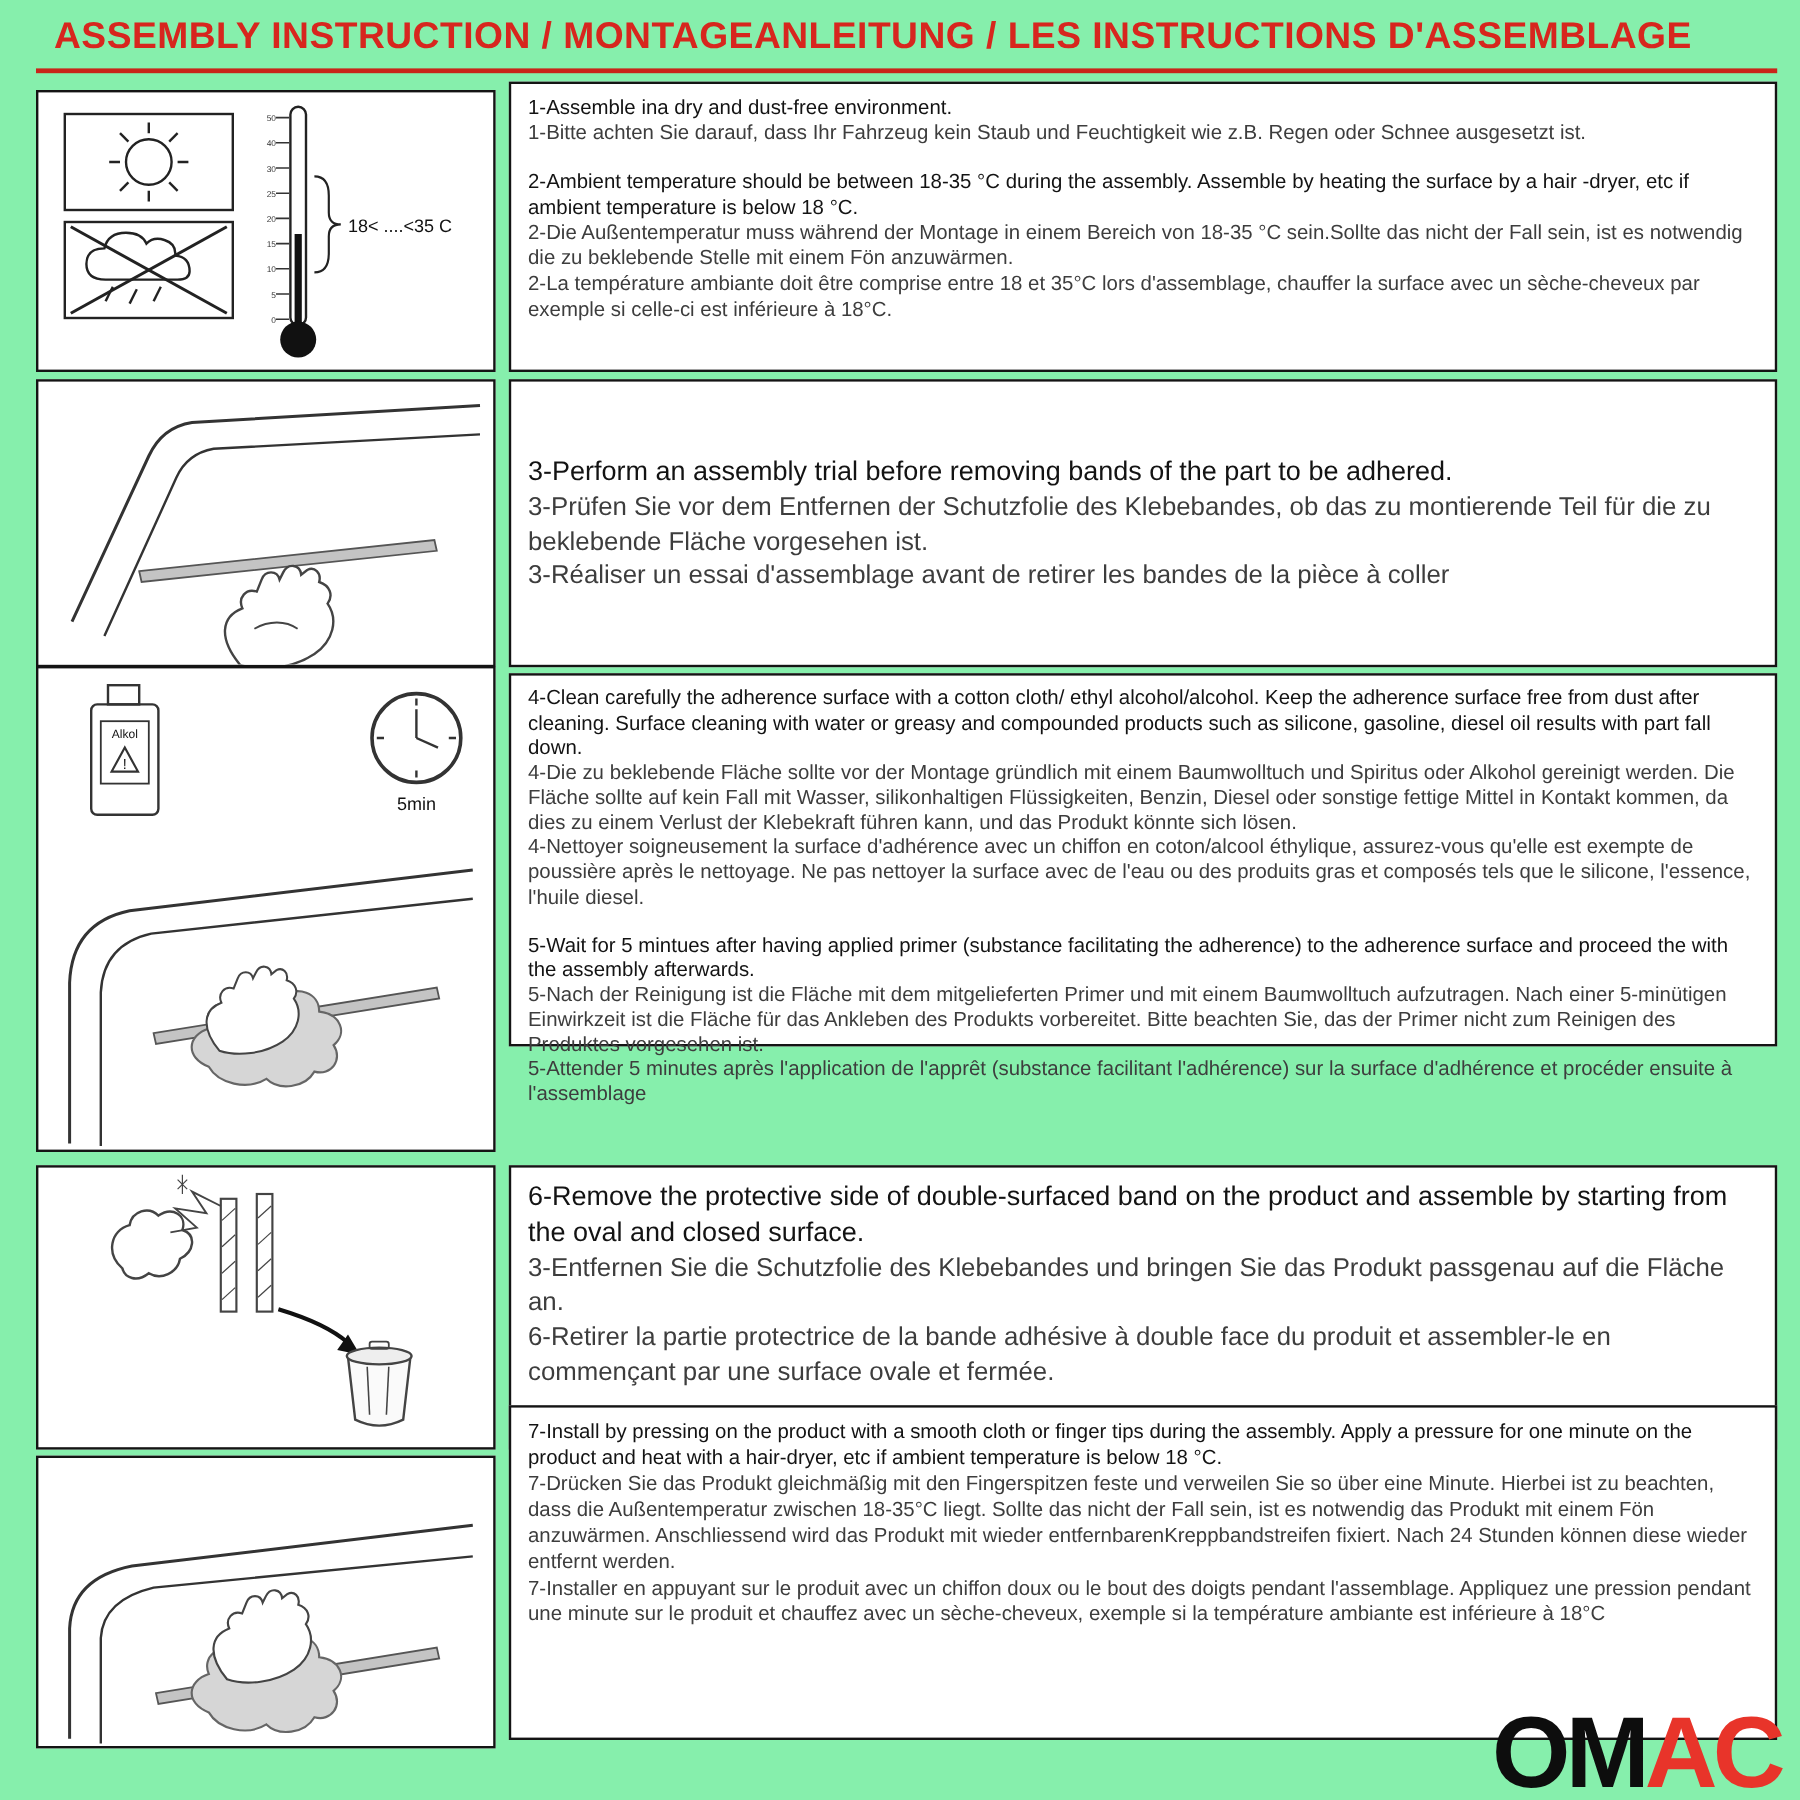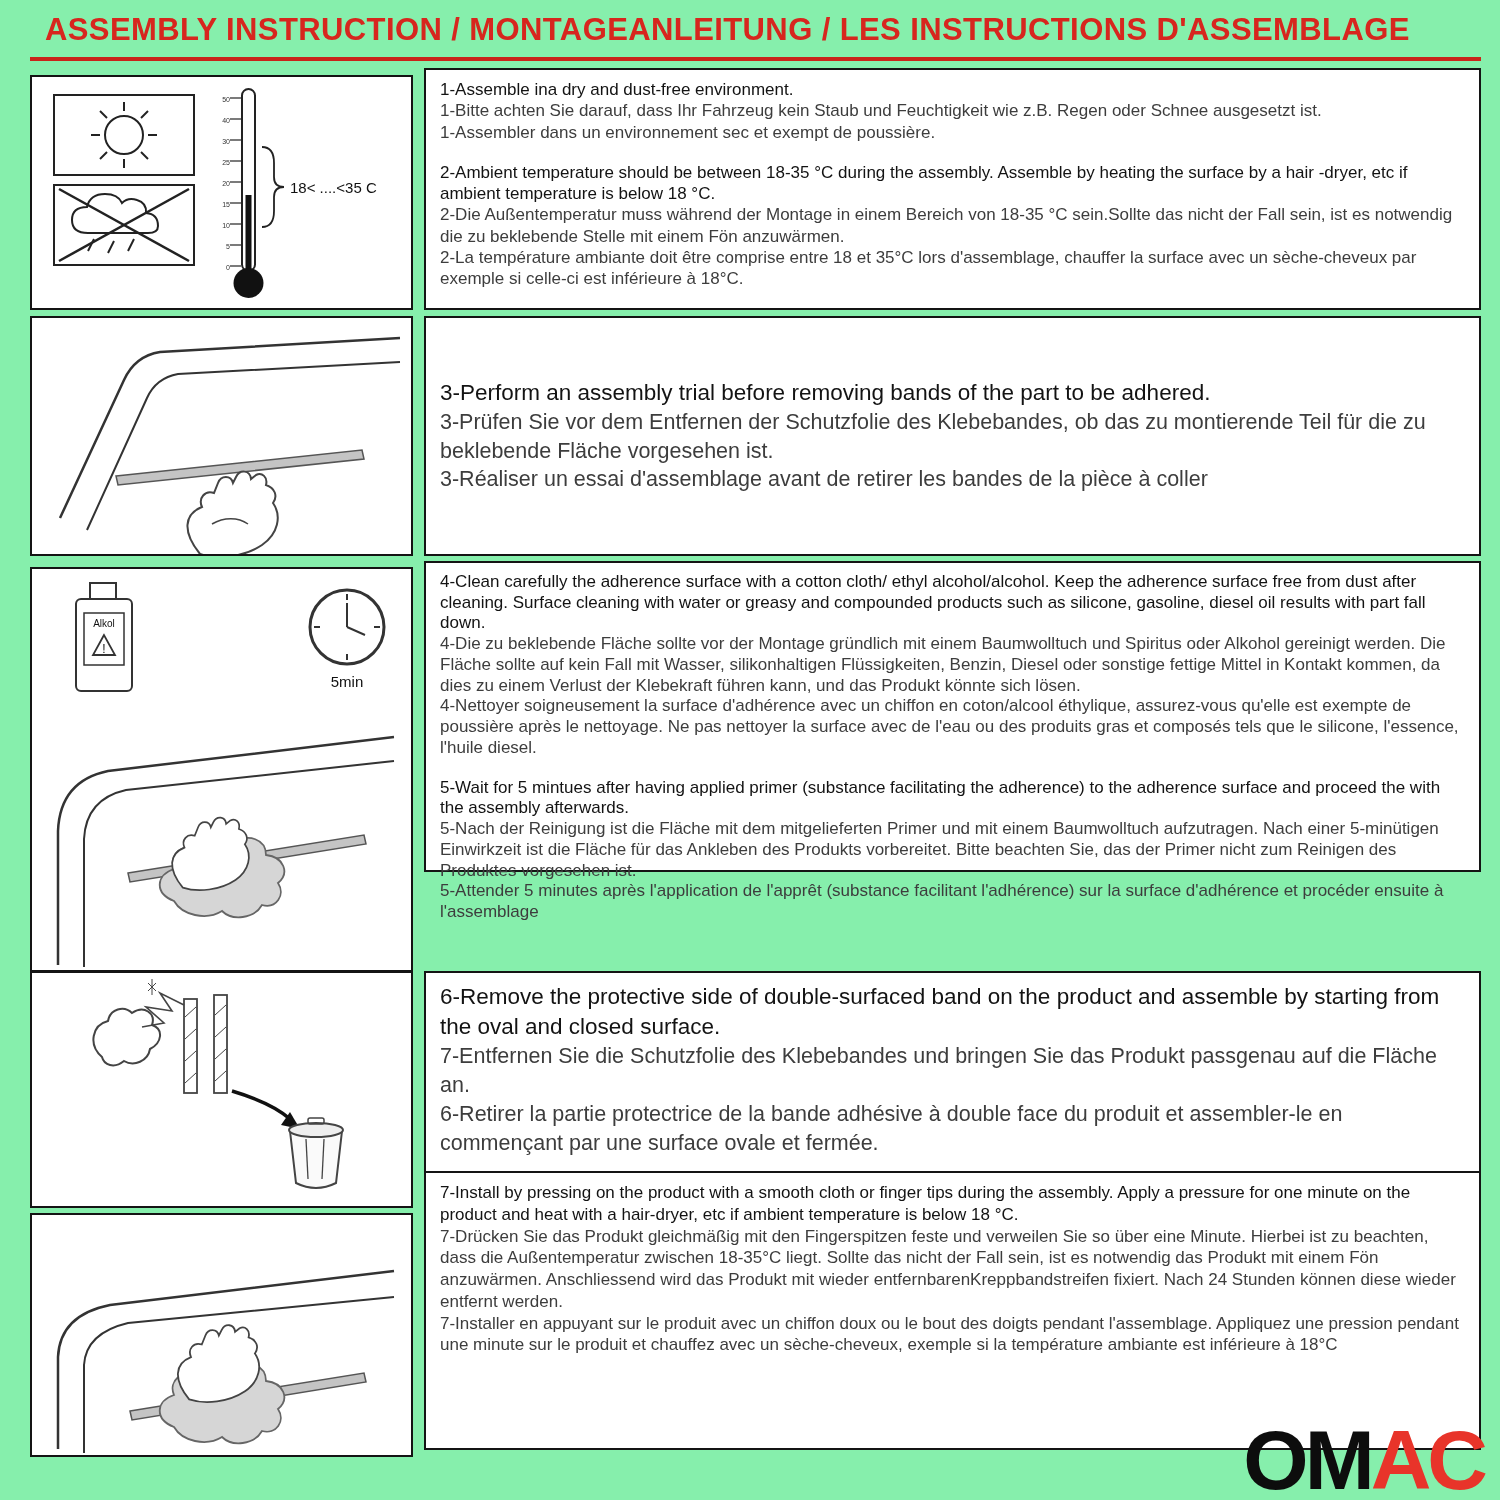--- a/index.html
+++ b/index.html
@@ -10,21 +10,21 @@
   .title{position:absolute;left:45px;top:12px;font-size:31px;font-weight:800;
          color:#d7261e;letter-spacing:.4px;white-space:nowrap}
   .rule{position:absolute;left:30px;top:57px;width:1451px;height:4px;background:#c9241a}
 
   .box{position:absolute;background:#fff;border:2px solid #141414}
   .illus{left:30px;width:383px;overflow:hidden}
   .textbox{left:424px;width:1057px;padding:9px 14px}
 
   .i1{top:75px;height:235px}   .t1{top:68px;height:242px}
   .i2{top:316px;height:240px}  .t2{top:316px;height:240px;display:flex;flex-direction:column;justify-content:center}
-  .i3{top:567px;height:405px}  .t3{top:561px;height:311px}
+  .i3{top:555px;height:405px}  .t3{top:561px;height:311px}
   .i4{top:971px;height:237px}  .t4{top:971px;height:237px;display:flex;flex-direction:column;}
   .i5{top:1213px;height:244px} .t5{top:1171px;height:279px}
 
   p{color:#3d3d3d}
   .b{font-weight:400;color:#131313}
   .gap{margin-top:19px}
   .body17{font-size:17px;line-height:1.25}
   .body17c{font-size:17px;line-height:1.22}
   .body17e{font-size:17px;line-height:1.28}
   .body21{font-size:21.5px;line-height:1.34}
@@ -98,21 +98,20 @@
 20
 15
 10
 5
 0</div>
   </div>
 
   <div class="box textbox t1 body17">
     <p class="b">1-Assemble ina dry and dust-free environment.</p>
     <p>1-Bitte achten Sie darauf, dass Ihr Fahrzeug kein Staub und Feuchtigkeit wie z.B. Regen oder Schnee ausgesetzt ist.</p>
-    <p>1-Assembler dans un environnement sec et exempt de poussière.</p>
     <p class="b gap">2-Ambient temperature should be between 18-35 °C  during the assembly. Assemble by heating the surface by a hair -dryer, etc if ambient temperature is below 18 °C.</p>
     <p>2-Die Außentemperatur muss während der Montage in einem Bereich von 18-35 °C  sein.Sollte das nicht der Fall sein, ist es notwendig die zu beklebende Stelle mit einem Fön anzuwärmen.</p>
     <p>2-La température ambiante doit être comprise entre 18 et 35°C lors d'assemblage, chauffer la surface avec un sèche-cheveux par exemple si celle-ci est inférieure à 18°C.</p>
   </div>
 
   <div class="box illus i2">
     <svg width="379" height="236" viewBox="0 0 379 236">
       <g fill="none" stroke="#333">
         <path d="M28,200 L92,62 Q103,38 128,34 L368,20" stroke-width="2.5"></path>
         <path d="M55,212 L115,80 Q124,60 146,56 L368,44" stroke-width="2"></path>
@@ -208,21 +207,21 @@
         <ellipse cx="284" cy="157" rx="27" ry="7" fill="#eee" stroke="#444" stroke-width="2"></ellipse>
         <rect x="276" y="145" width="16" height="6" rx="2" fill="none" stroke="#444" stroke-width="1.5"></rect>
         <line x1="274" y1="166" x2="276" y2="206" stroke="#444" stroke-width="1.3"></line>
         <line x1="292" y1="166" x2="290" y2="206" stroke="#444" stroke-width="1.3"></line>
       </g>
     </svg>
   </div>
 
   <div class="box textbox t4 body21">
     <p class="b">6-Remove the protective side of double-surfaced band on the product and assemble by starting from the oval and closed surface.</p>
-    <p>7-Entfernen Sie die Schutzfolie des Klebebandes und bringen Sie das Produkt passgenau auf die Fläche an.</p>
+    <p>3-Entfernen Sie die Schutzfolie des Klebebandes und bringen Sie das Produkt passgenau auf die Fläche an.</p>
     <p>6-Retirer la partie protectrice de la bande adhésive à double face du produit et assembler-le en commençant par une surface ovale et fermée.</p>
   </div>
 
   <div class="box illus i5">
     <svg width="379" height="240" viewBox="0 0 379 240">
       <g fill="none" stroke="#333">
         <path d="M26,234 L26,142 Q28,100 78,90 L362,56" stroke-width="2.5"></path>
         <path d="M52,238 L52,150 Q54,118 96,108 L362,82" stroke-width="2"></path>
       </g>
       <g>

